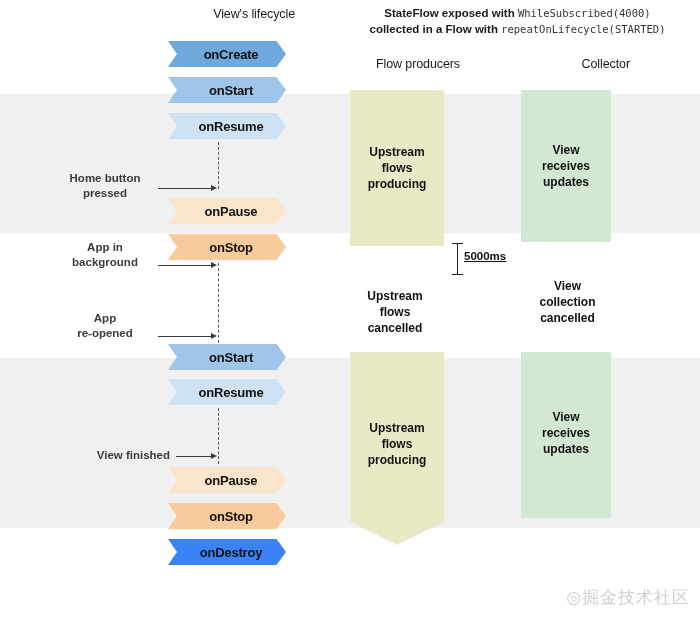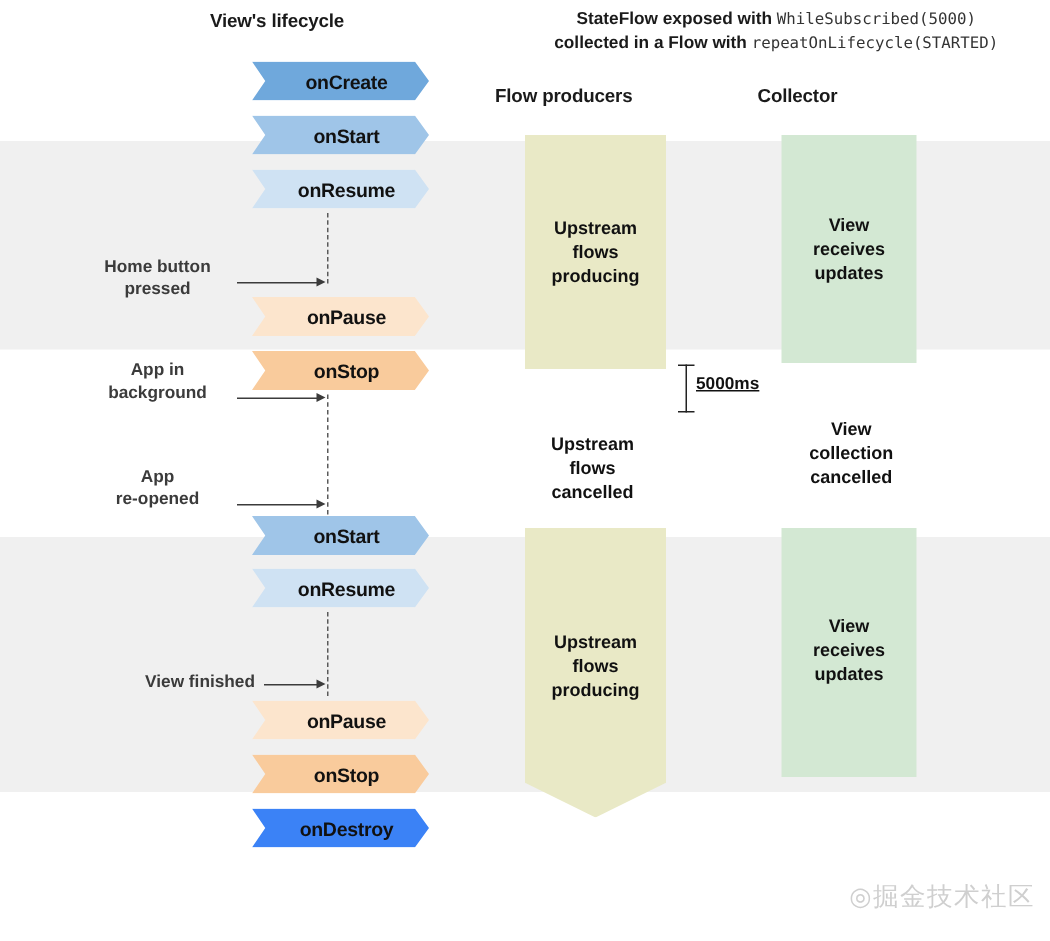--- a/index.html
+++ b/index.html
@@ -26,23 +26,23 @@
     width: 700px;
     background: #f0f0f0;
   }
   #band-1 { top: 94px;  height: 139px; }
   #band-2 { top: 358px; height: 170px; }
 
   
   .col-title {
     position: absolute;
     font-size: 12.5px;
-    font-weight: bold;
+    font-weight: normal;
     color: #1a1a1a;
-    text-align: left;
+    text-align: right;
     letter-spacing: -0.1px;
   }
   #title-lifecycle { left: 140px; top: 7px;  width: 155px; }
   #title-producers { left: 330px; top: 57px; width: 130px; }
   #title-collector { left: 505px; top: 57px; width: 125px; }
 
   #title-stateflow {
     position: absolute;
     left: 340px;
     top: 5px;
@@ -187,21 +187,21 @@
 <body>
 
 <div id="stage">
 
   <div class="band" id="band-1"></div>
   <div class="band" id="band-2"></div>
 
   <div class="col-title" id="title-lifecycle">View's lifecycle</div>
 
   <div id="title-stateflow">
-    <span>StateFlow exposed with </span><span class="mono">WhileSubscribed(5000)</span><br>
+    <span>StateFlow exposed with </span><span class="mono">WhileSubscribed(4000)</span><br>
     <span>collected in a Flow with </span><span class="mono">repeatOnLifecycle(STARTED)</span>
   </div>
 
   <div class="col-title" id="title-producers">Flow producers</div>
   <div class="col-title" id="title-collector">Collector</div>
 
   <div class="flowcol col-yellow flat" style="left:350px; top:90px; width:94px; height:156px;">
     <div class="txt">Upstream
 flows
 producing</div>

